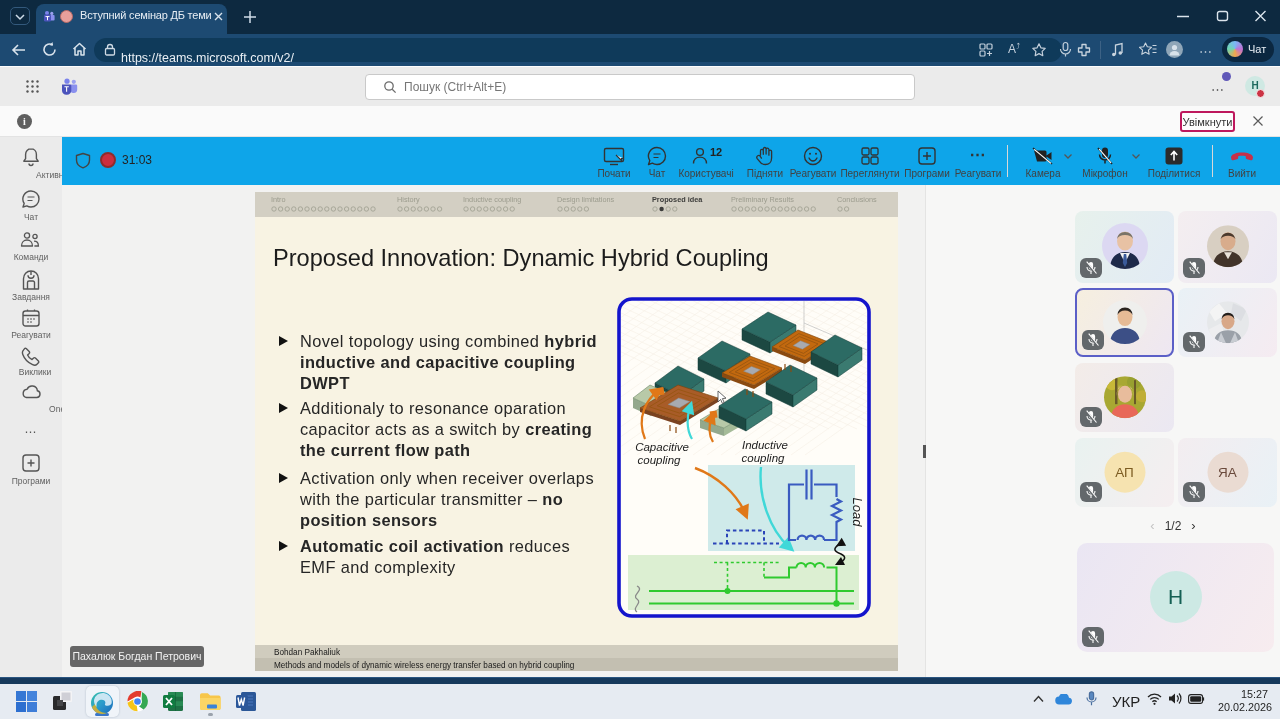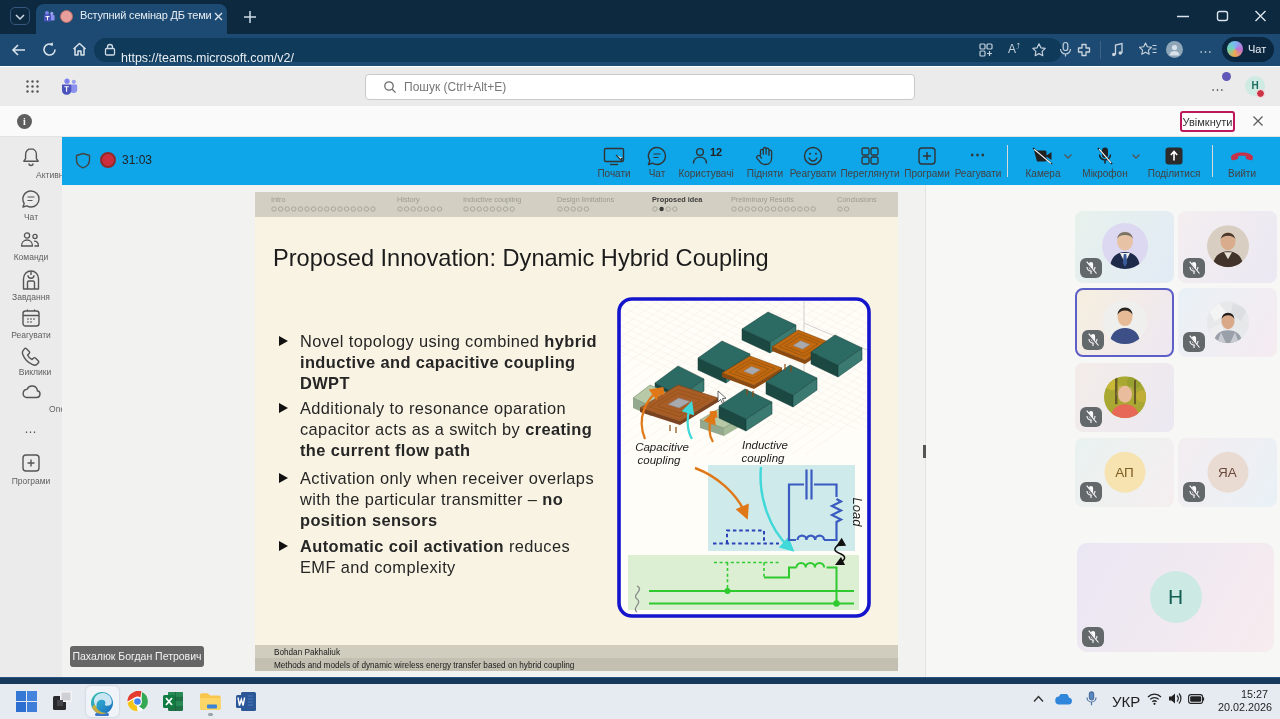--- a/index.html
+++ b/index.html
@@ -681,20 +681,21 @@
         <svg style="position:absolute;left:5px;bottom:5px;" width="22" height="20" viewBox="0 0 22 20">
           <rect x="0" y="0" width="22" height="20" rx="6" fill="#63686b"></rect>
           <g transform="translate(5.5,3.5)">
             <rect x="3.4" y="0.5" width="4.2" height="7.5" rx="2.1" fill="#fff"></rect>
             <path d="M1.5 5.5 a4 4 0 0 0 8 0 M5.5 10 v2.5" stroke="#fff" stroke-width="1.1" fill="none"></path>
             <path d="M0.5 0.5 L10.5 12.5" stroke="#63686b" stroke-width="2.2"></path>
             <path d="M1.2 0.2 L11 12" stroke="#fff" stroke-width="1.1"></path>
           </g>
         </svg>
       </div>
+      <div style="position:absolute;left:0;top:331px;width:214px;height:18px;text-align:center;"><span style="color:#c3c3c3;font-size:13px;">‹</span><span style="color:#333;font-size:12px;margin:0 10px;">1/2</span><span style="color:#333;font-size:13px;">›</span></div>
       <div style="position:absolute;left:11px;top:358px;width:197px;height:109px;border-radius:10px;background:linear-gradient(120deg,#eae6f3,#f7ecef);overflow:hidden;">
         <div style="position:absolute;left:50%;top:50%;transform:translate(-50%,-52%);width:52px;height:52px;border-radius:50%;background:#cde9e4;color:#156054;font-size:21px;text-align:center;line-height:52px;">Н</div>
         <svg style="position:absolute;left:5px;bottom:5px;" width="22" height="20" viewBox="0 0 22 20">
           <rect x="0" y="0" width="22" height="20" rx="6" fill="#63686b"></rect>
           <g transform="translate(5.5,3.5)">
             <rect x="3.4" y="0.5" width="4.2" height="7.5" rx="2.1" fill="#fff"></rect>
             <path d="M1.5 5.5 a4 4 0 0 0 8 0 M5.5 10 v2.5" stroke="#fff" stroke-width="1.1" fill="none"></path>
             <path d="M0.5 0.5 L10.5 12.5" stroke="#63686b" stroke-width="2.2"></path>
             <path d="M1.2 0.2 L11 12" stroke="#fff" stroke-width="1.1"></path>
           </g>

